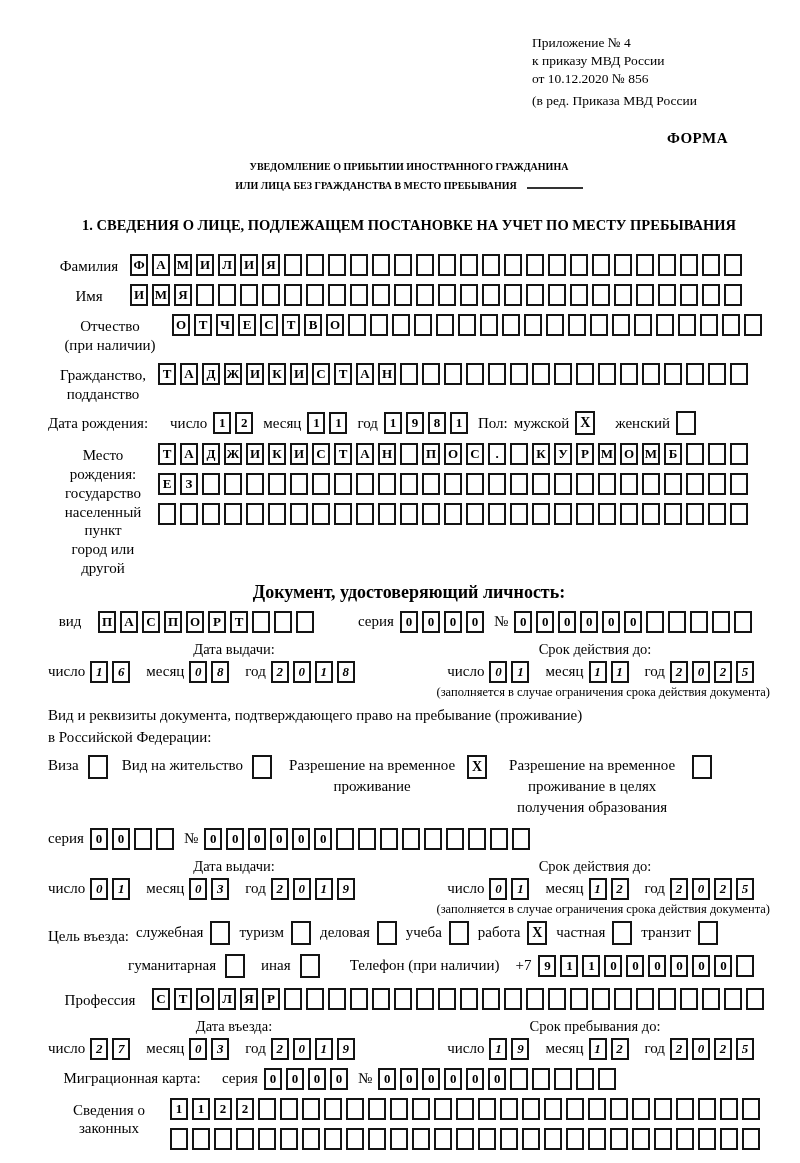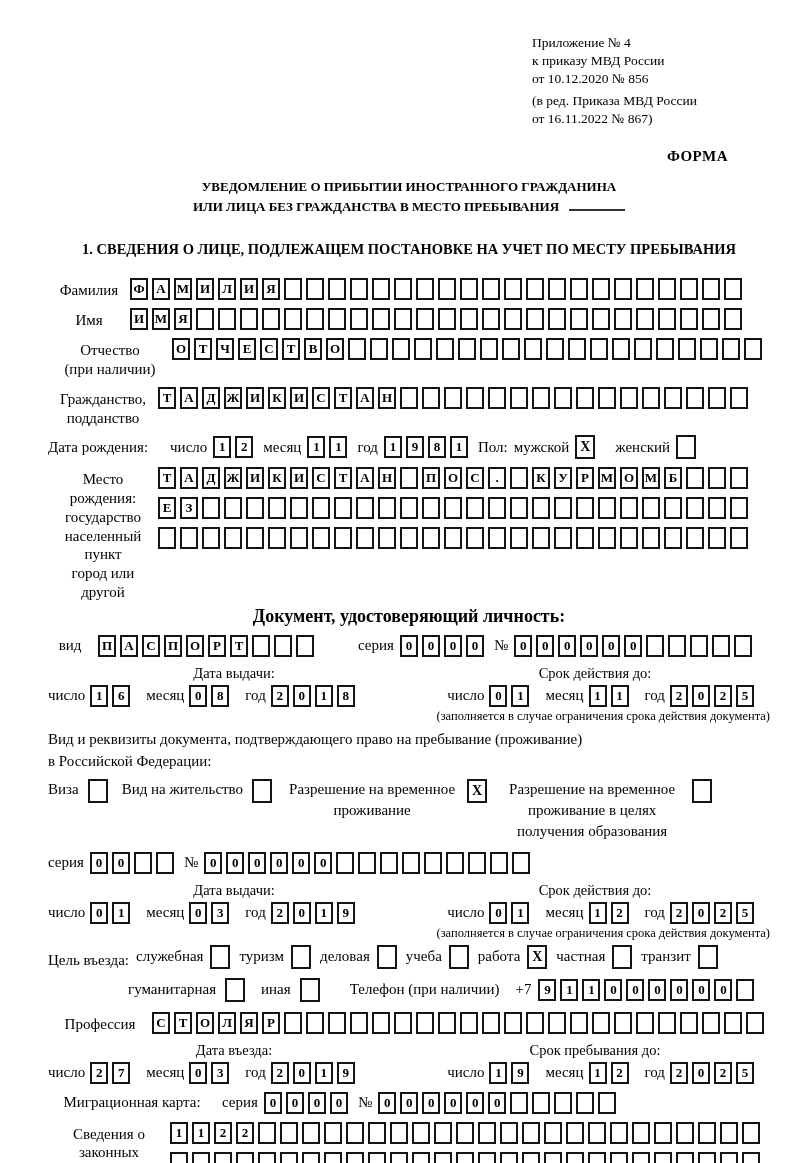--- a/index.html
+++ b/index.html
@@ -7,21 +7,21 @@
   body {
     width:800px; height:1163px;
     font-family:"Liberation Serif", serif;
     color:#000; font-size:15px;
     padding:34px 30px 10px 48px;
     overflow:hidden;
   }
   .ref-block { width:228px; margin-left:auto; margin-right:10px; font-size:13.5px; line-height:1.32; }
   .ref-block .part2 { margin-top:5px; }
   .forma { text-align:right; font-weight:bold; font-size:15px; margin:20px 42px 0 0; letter-spacing:.5px; }
-  .title { text-align:center; font-weight:bold; font-size:13px; line-height:1.55; margin-top:12px; }
+  .title { text-align:center; font-weight:bold; font-size:10px; line-height:1.55; margin-top:12px; }
   .blank-line { display:inline-block; width:56px; border-bottom:2px solid #333; height:14px; margin-left:10px; }
   .sec1 { text-align:center; font-weight:bold; font-size:14.5px; margin:24px 0 20px; }
 
   .frow { display:flex; align-items:flex-start; margin-bottom:8px;text-align:center; }
   .flabel { flex:none; line-height:1.25; padding-top:3px; }
   .cells { white-space:nowrap; }
   .cell {
     display:inline-flex; align-items:center; justify-content:center;
     width:18px; height:22px; border:2px solid #141414; margin-right:4px;
     font-size:13px; font-weight:bold; vertical-align:top; background:#fff;
@@ -37,21 +37,21 @@
   .inline > * { margin-right:6px; }
 
   .sect-title { text-align:center; font-weight:bold; font-size:18px; margin:6px 0 8px; }
 
   .dates-titles { display:flex; font-size:14.5px; margin-top:2px; }
   .dates-titles .t1 { width:372px; text-align:center; }
   .dates-titles .t2 { flex:1; text-align:center; }
   .dates-vals { display:flex; margin-top:3px; }
   .dmy { display:flex; align-items:center; }
   .dmy .lbl { margin-right:5px; }
-  .dmy .cells { margin-right:12px; }
+  .dmy .cells { margin-right:12px;font-style:italic; }
   .dmy-left { width:372px; }
   .dmy-right { padding-left:38px; }
   .limit-note { text-align:right; font-size:12.5px; margin-top:2px; }
 
   .res-lines { line-height:1.5; margin-top:4px; }
   .res-opts { display:flex; align-items:flex-start; margin-top:6px; margin-bottom:10px; }
   .res-opt { display:flex; align-items:flex-start; }
   .res-opt .txt { line-height:1.4; }
   .res-opt .checkbox { margin:0 14px 0 9px; }
   .res-opt .txt.c { text-align:center; }
@@ -68,21 +68,20 @@
 </style>
 </head>
 <body>
 
 <div class="ref-block">
   <div>Приложение № 4</div>
   <div>к приказу МВД России</div>
   <div>от 10.12.2020 № 856</div>
   <div class="part2">
     <div>(в ред. Приказа МВД России</div>
-    <div>от 16.11.2022 № 867)</div>
   </div>
 </div>
 
 <div class="forma">ФОРМА</div>
 
 <div class="title">
   <div>УВЕДОМЛЕНИЕ О ПРИБЫТИИ ИНОСТРАННОГО ГРАЖДАНИНА</div>
   <div><span>ИЛИ ЛИЦА БЕЗ ГРАЖДАНСТВА В МЕСТО ПРЕБЫВАНИЯ</span><span class="blank-line"></span></div>
 </div>
 

